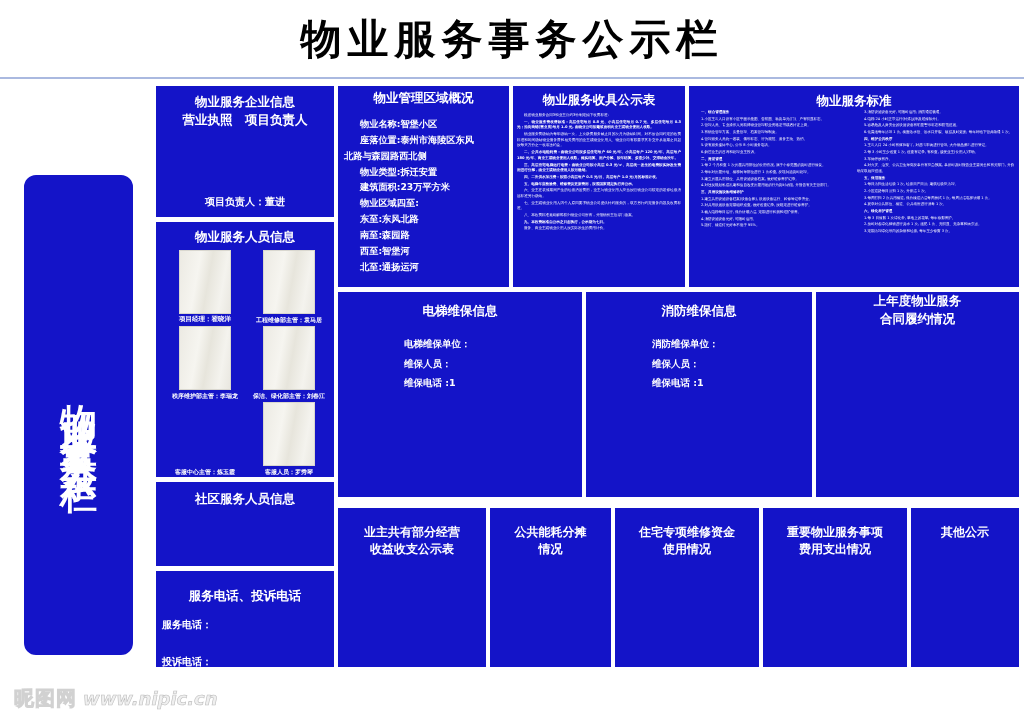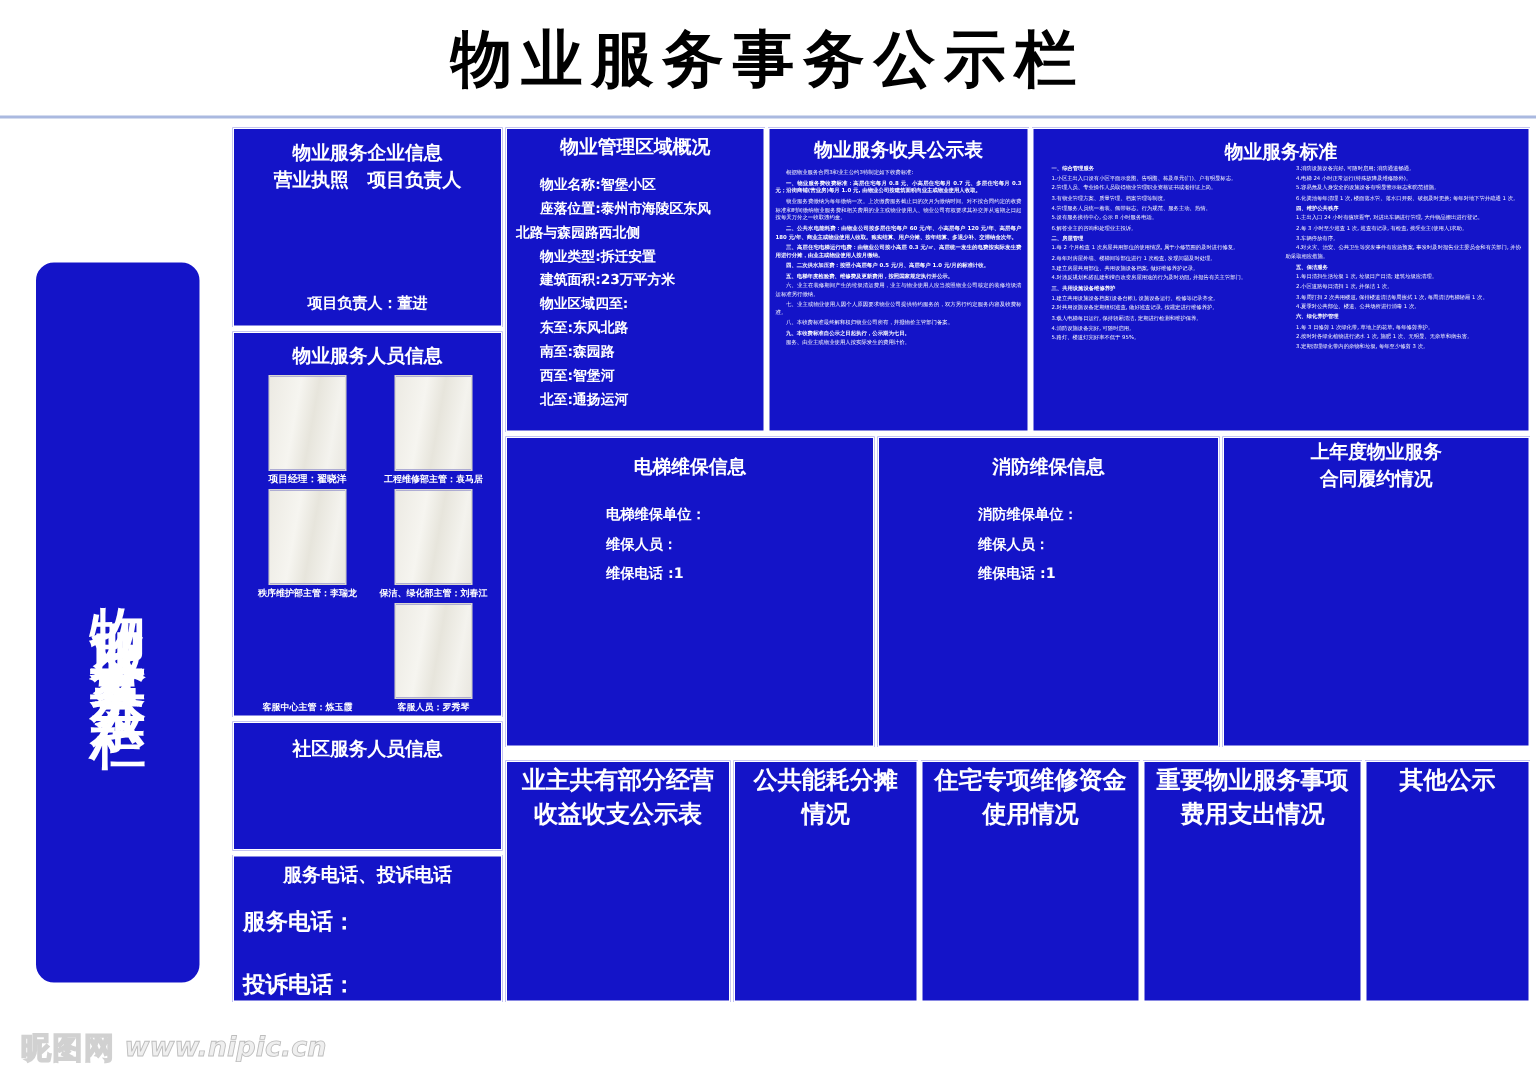--- a/index.html
+++ b/index.html
@@ -76,22 +76,22 @@
     text-align:center;font-size:6.5px;font-weight:bold;color:#ffffff;
     margin-top:2px;white-space:nowrap;line-height:1.2;
     transform-origin:center;
   }
   .cap-wide{font-size:6px;}
 
   #panel-community{left:155px;top:481px;width:180px;height:86px;}
   #panel-community .panel-title{padding-top:8px;font-size:12.5px;}
 
   #panel-phones{left:155px;top:570px;width:180px;height:98px;}
-  #panel-phones .panel-title{padding-top:3px;font-size:12.5px;}
-  #panel-phones .line{font-size:15px;font-weight:bold;padding-left:6px;}
+  #panel-phones .panel-title{padding-top:16px;font-size:12.5px;}
+  #panel-phones .line{font-size:10px;font-weight:bold;padding-left:6px;}
   #panel-phones .l1{margin-top:13px;}
   #panel-phones .l2{margin-top:23px;}
 
   
   #panel-area{left:337px;top:85px;width:173px;height:203px;}
   #panel-area .panel-title{padding-top:3px;font-size:12.5px;}
   #panel-area .area-lines{margin-top:9px;padding:0 6px;}
   #panel-area .area-lines div{
     font-size:9.2px;font-weight:bold;color:#ffffff;
     line-height:1.72;text-indent:16px;
@@ -127,21 +127,21 @@
   #panel-fire{left:585px;top:291px;width:228px;height:207px;}
   #panel-elevator .panel-title,#panel-fire .panel-title{padding-top:10px;font-size:12.5px;}
   .kv{margin-top:14px;padding-left:20px;}
   .kv div{font-size:9.5px;font-weight:bold;line-height:2.05;color:#ffffff;margin-left:46px;}
 
   #panel-lastyear{left:815px;top:291px;width:205px;height:207px;}
   #panel-lastyear .panel-title{font-size:12.5px;}
 
   
   .bottom-panel{top:507px;height:161px;}
-  .bottom-panel .panel-title{font-size:16px;}
+  .bottom-panel .panel-title{padding-top:16px;font-size:12px;}
   #panel-owner-income{left:337px;width:150px;}
   #panel-energy{left:489px;width:123px;}
   #panel-repairfund{left:614px;width:146px;}
   #panel-important{left:762px;width:146px;}
   #panel-other{left:910px;width:110px;}
 
   
   #watermark{
     position:absolute;left:14px;top:684px;height:28px;
     display:flex;align-items:center;gap:6px;

